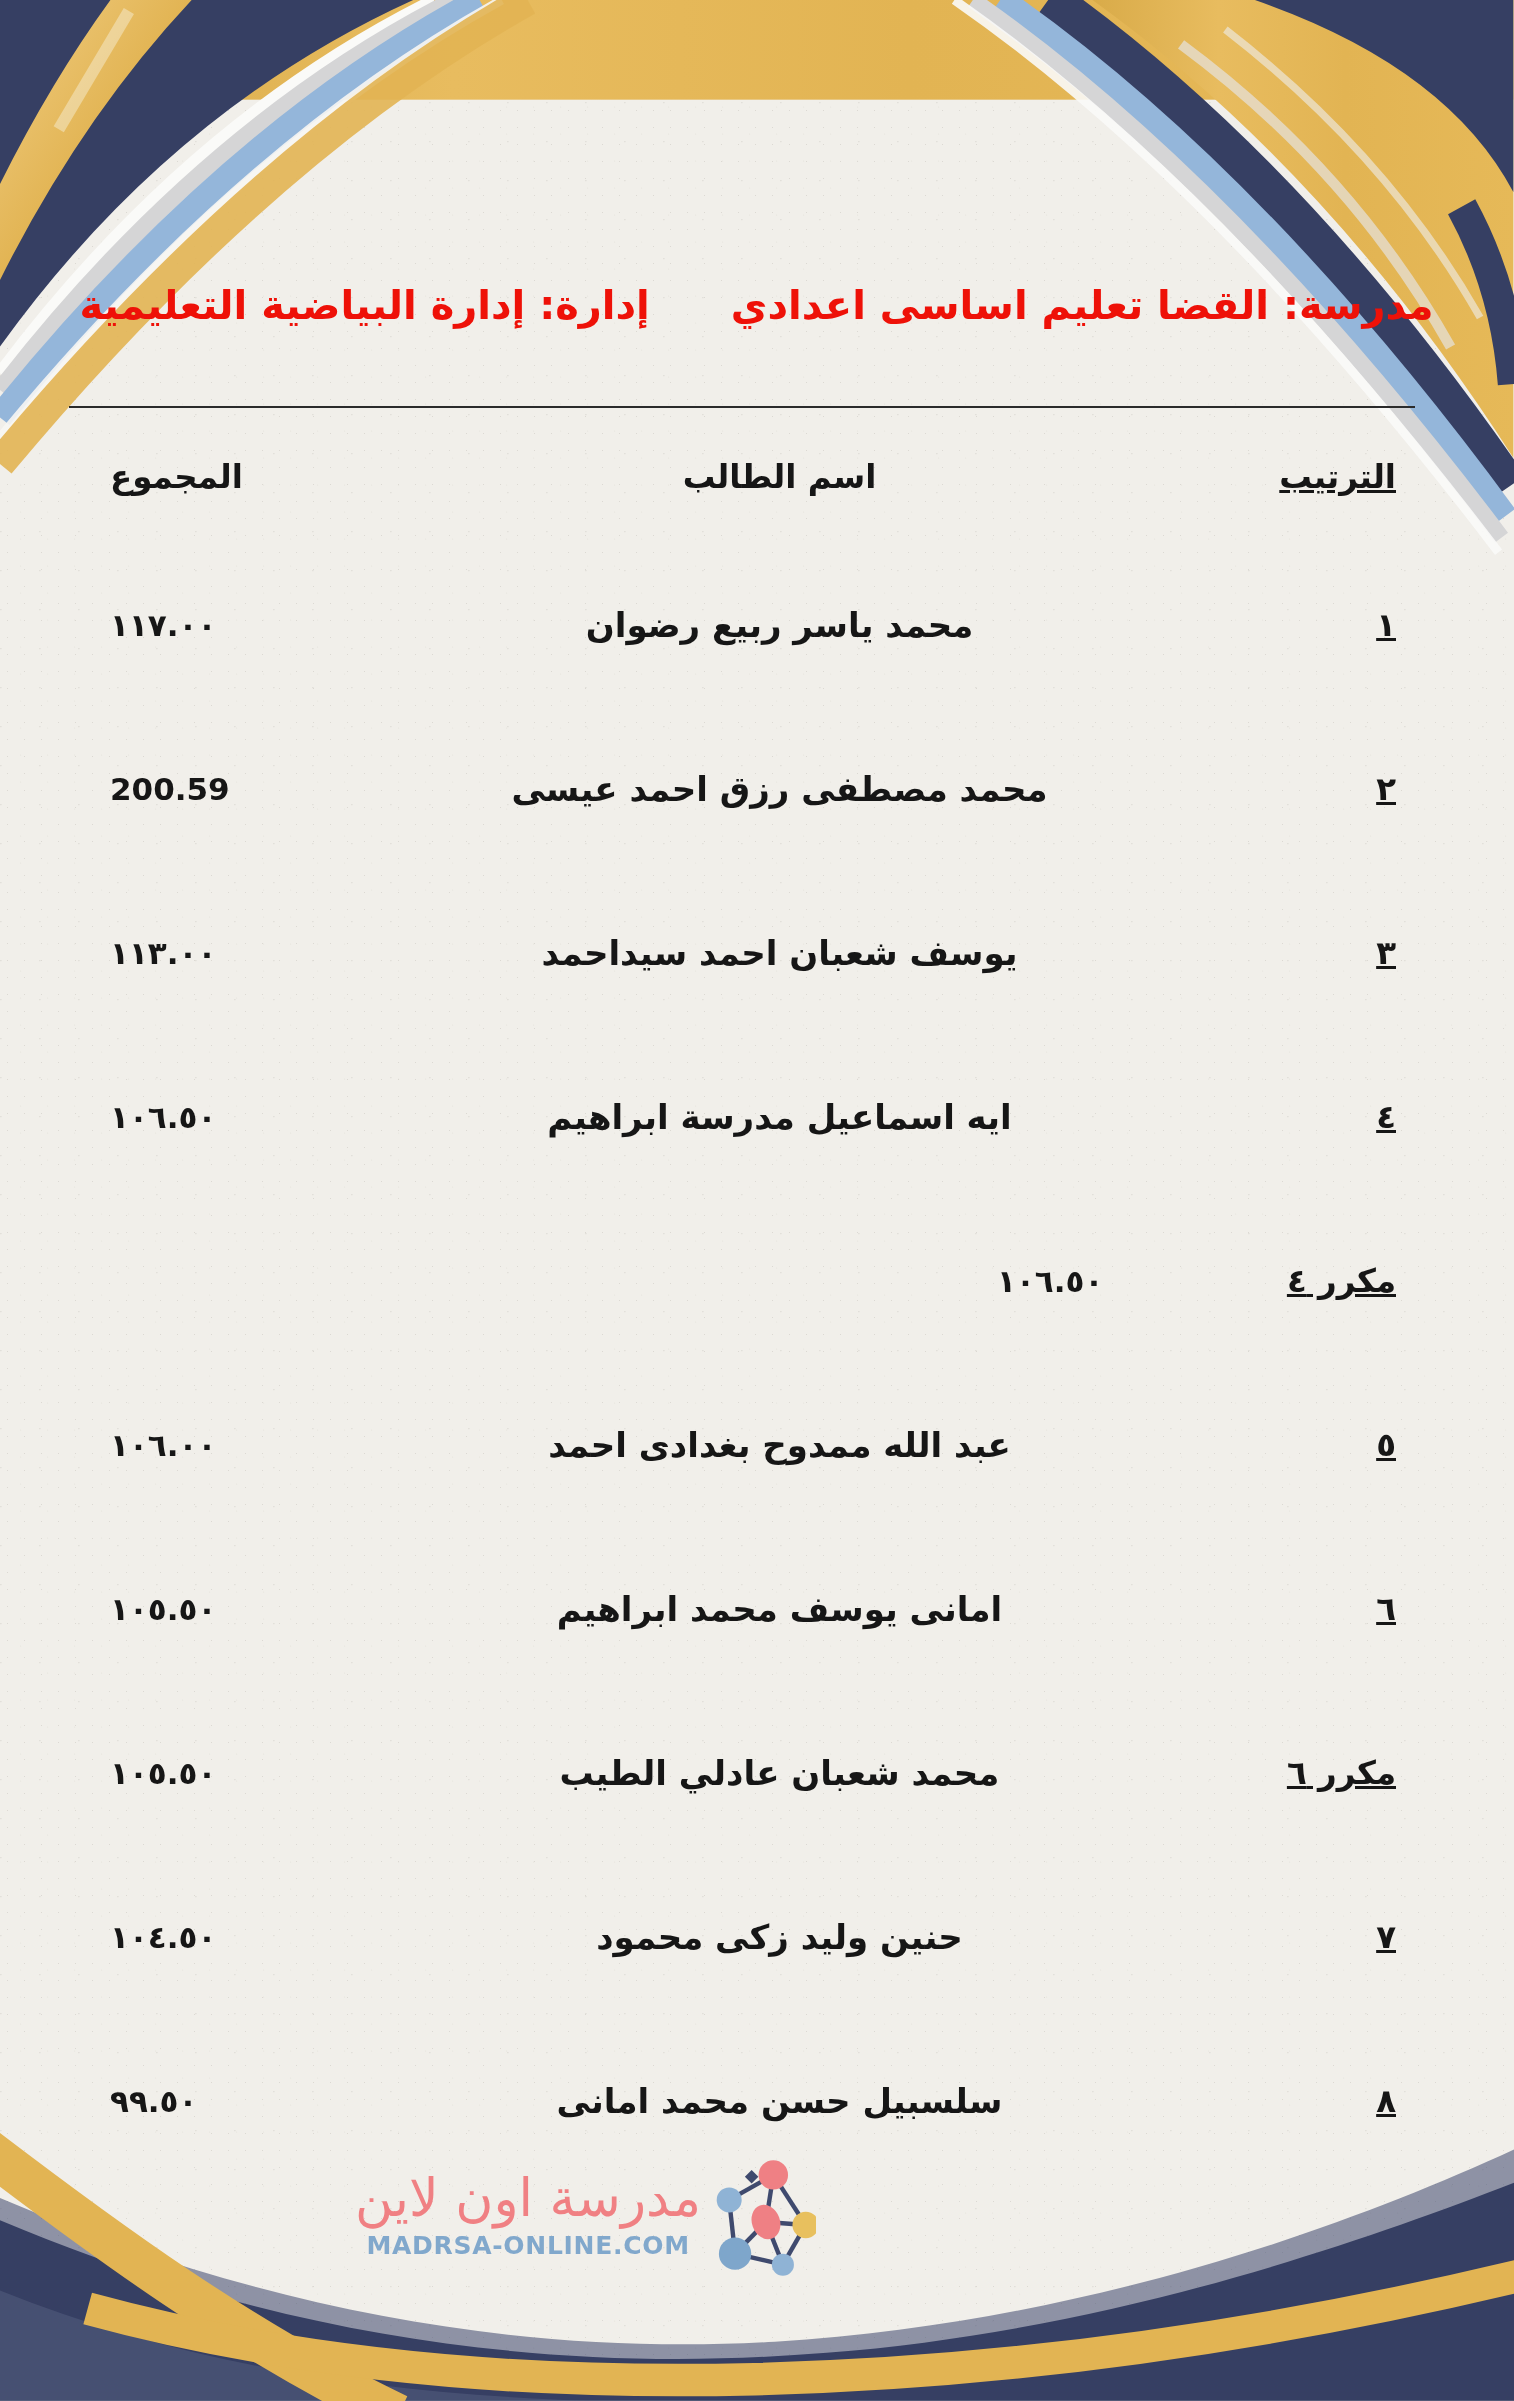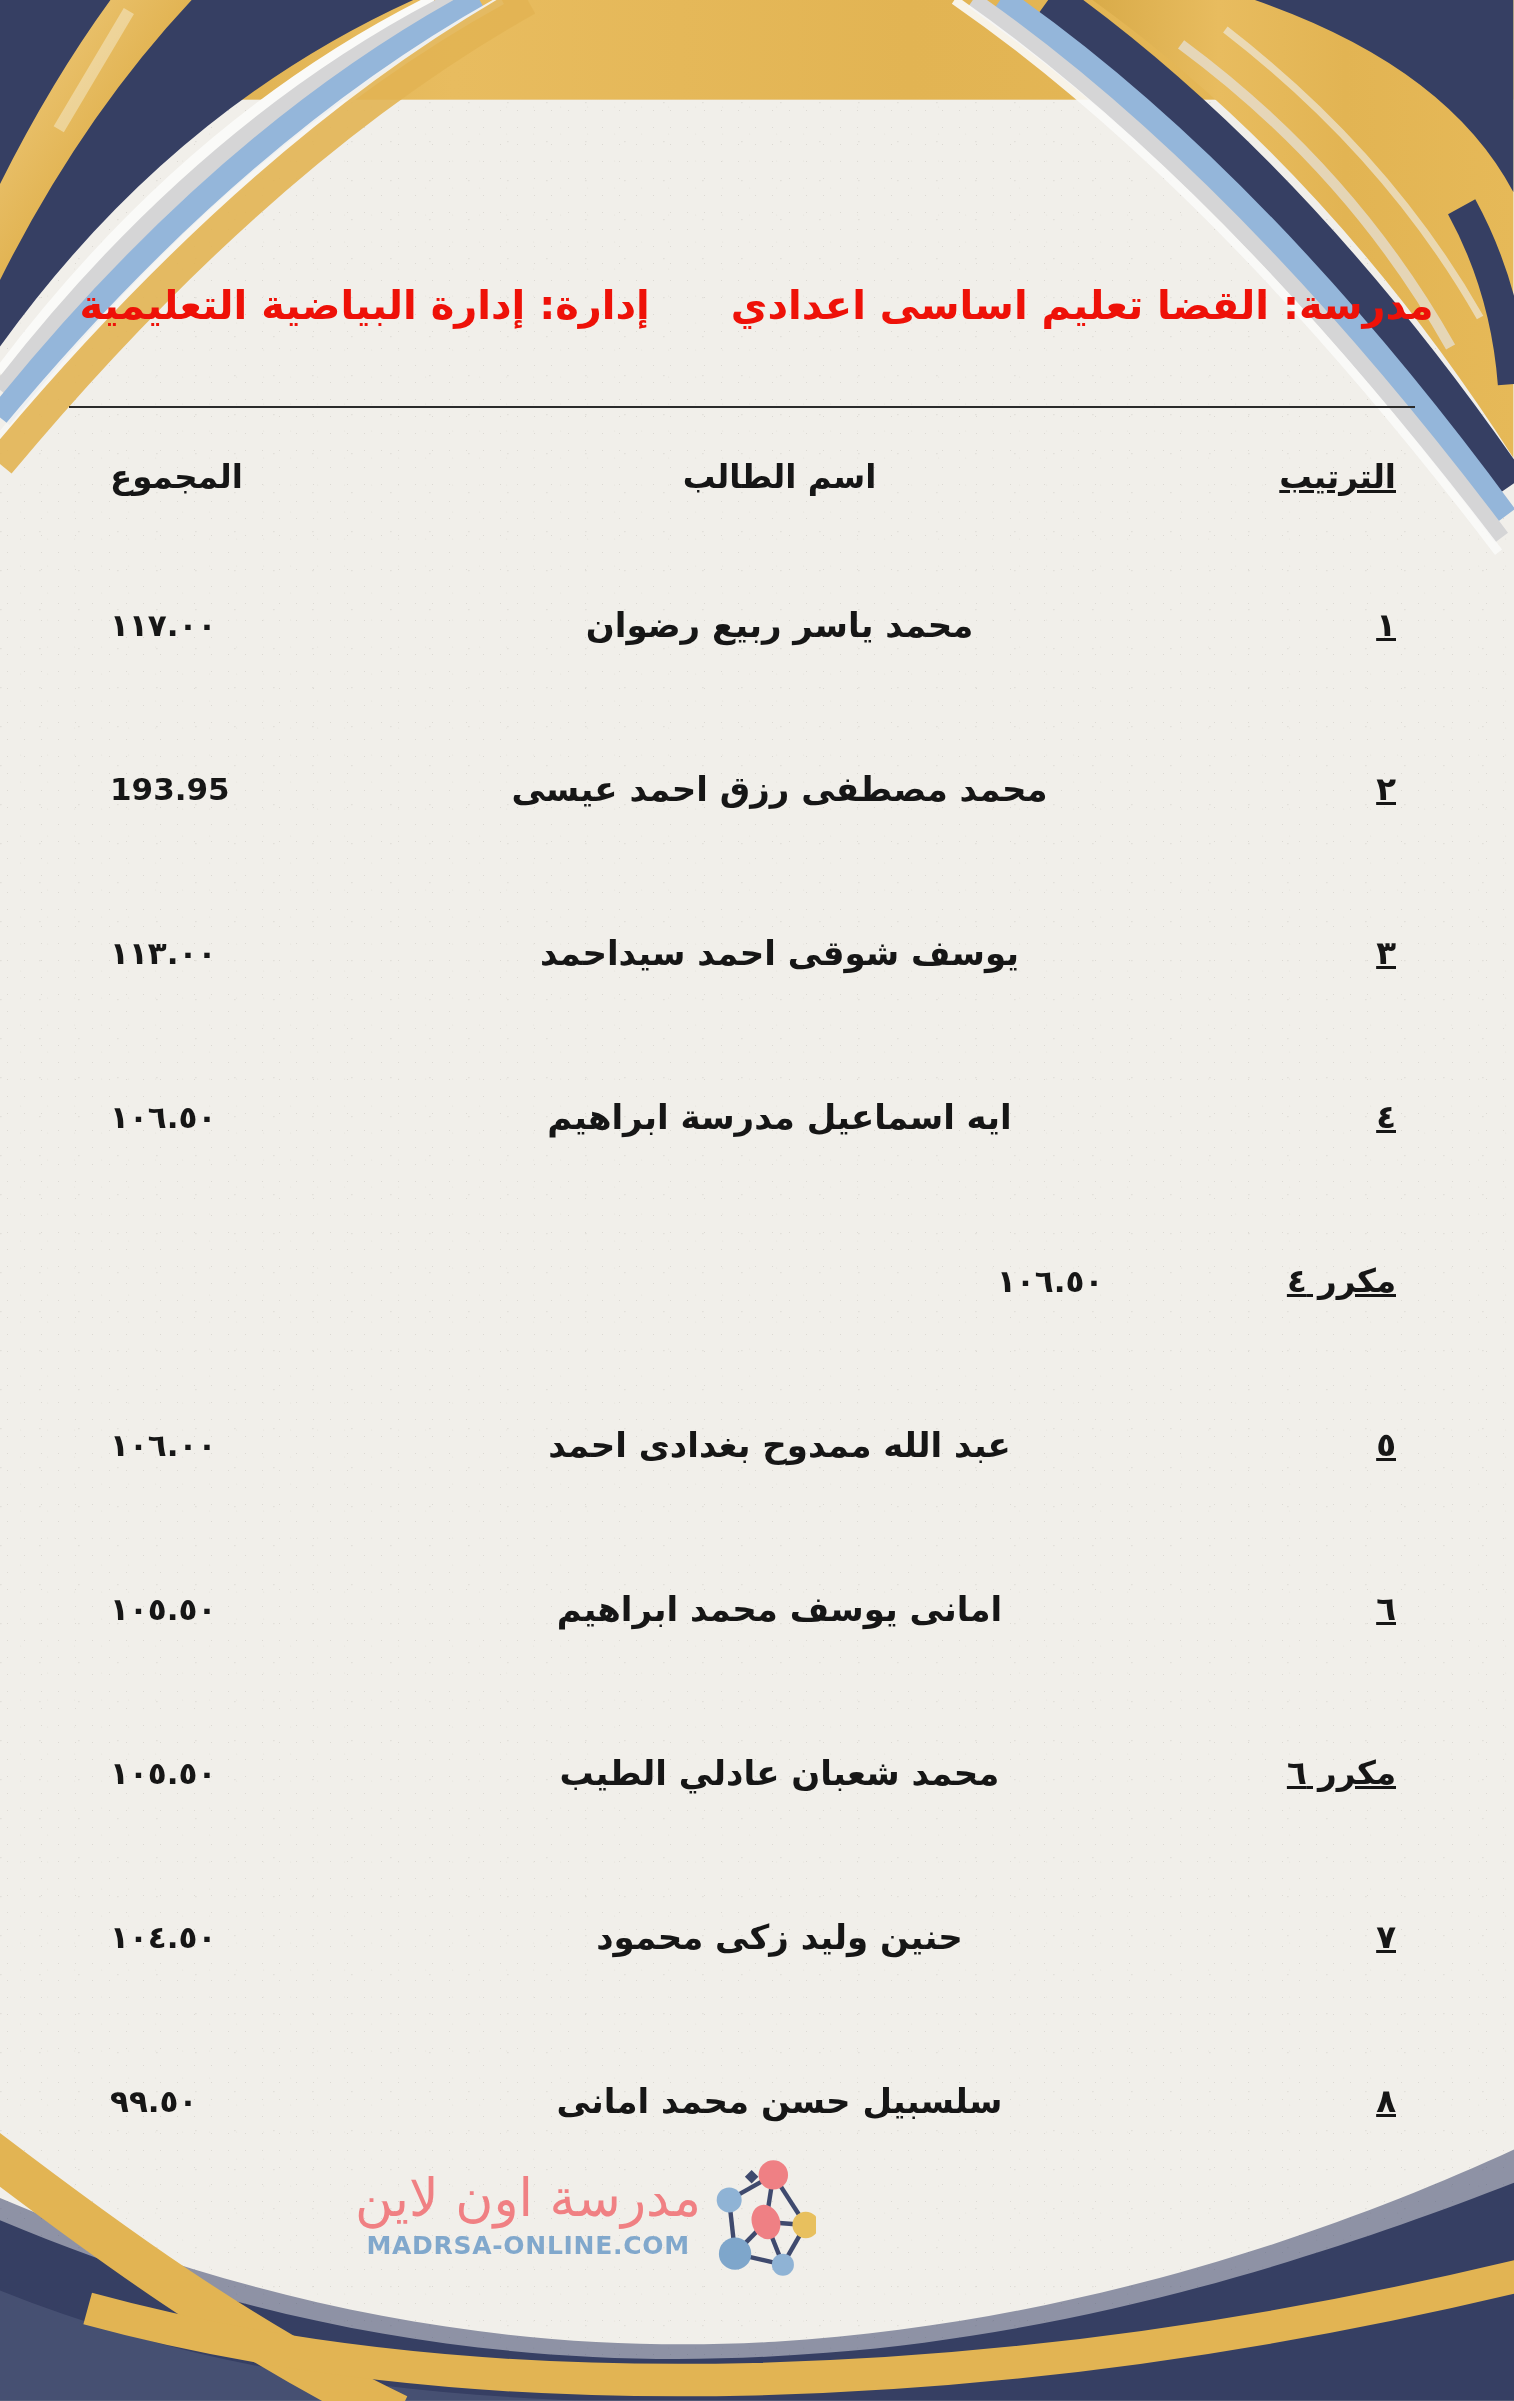--- a/index.html
+++ b/index.html
@@ -116,25 +116,25 @@
     </div>
 
     <div class="t-row">
       <div class="c-rank">١</div>
       <div class="c-name">محمد ياسر ربيع رضوان</div>
       <div class="c-total">١١٧.٠٠</div>
     </div>
     <div class="t-row">
       <div class="c-rank">٢</div>
       <div class="c-name">محمد مصطفى رزق احمد عيسى</div>
-      <div class="c-total">193.95</div>
+      <div class="c-total">200.59</div>
     </div>
     <div class="t-row">
       <div class="c-rank">٣</div>
-      <div class="c-name">يوسف شوقى احمد سيداحمد</div>
+      <div class="c-name">يوسف شعبان احمد سيداحمد</div>
       <div class="c-total">١١٣.٠٠</div>
     </div>
     <div class="t-row">
       <div class="c-rank">٤</div>
       <div class="c-name">ايه اسماعيل مدرسة ابراهيم</div>
       <div class="c-total">١٠٦.٥٠</div>
     </div>
     <div class="t-row">
       <div class="c-rank">مكرر ٤</div>
       <div class="c-total">١٠٦.٥٠</div>

